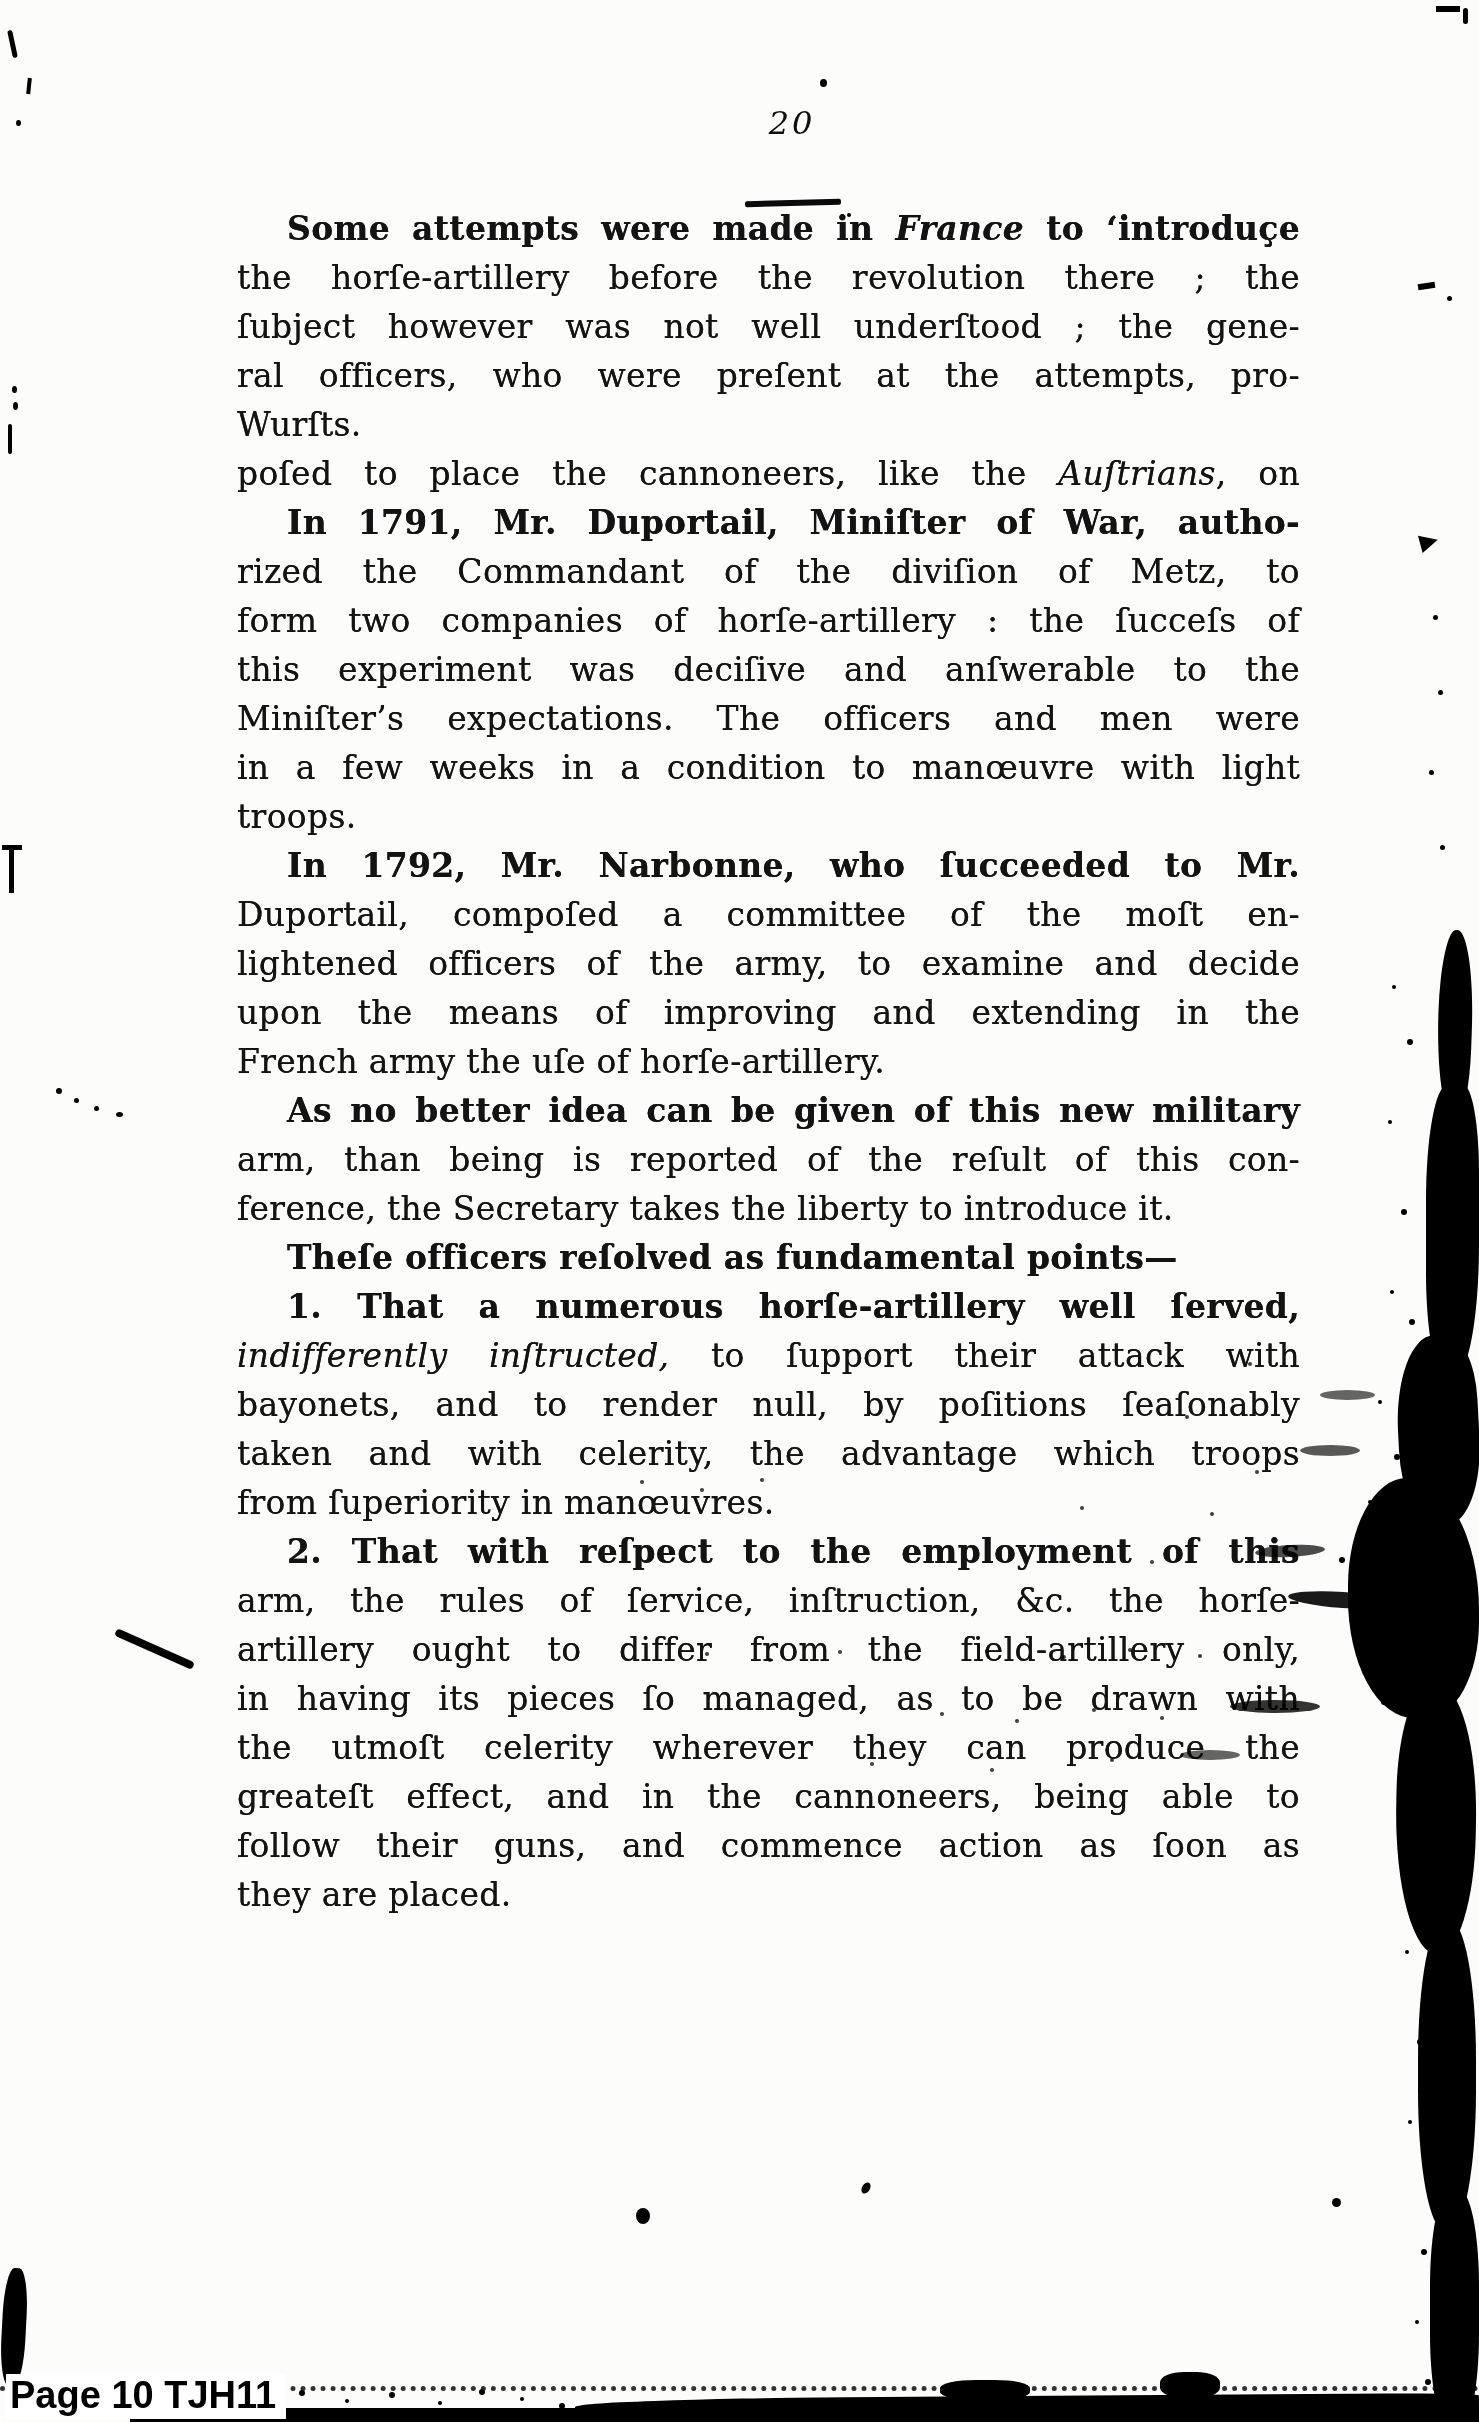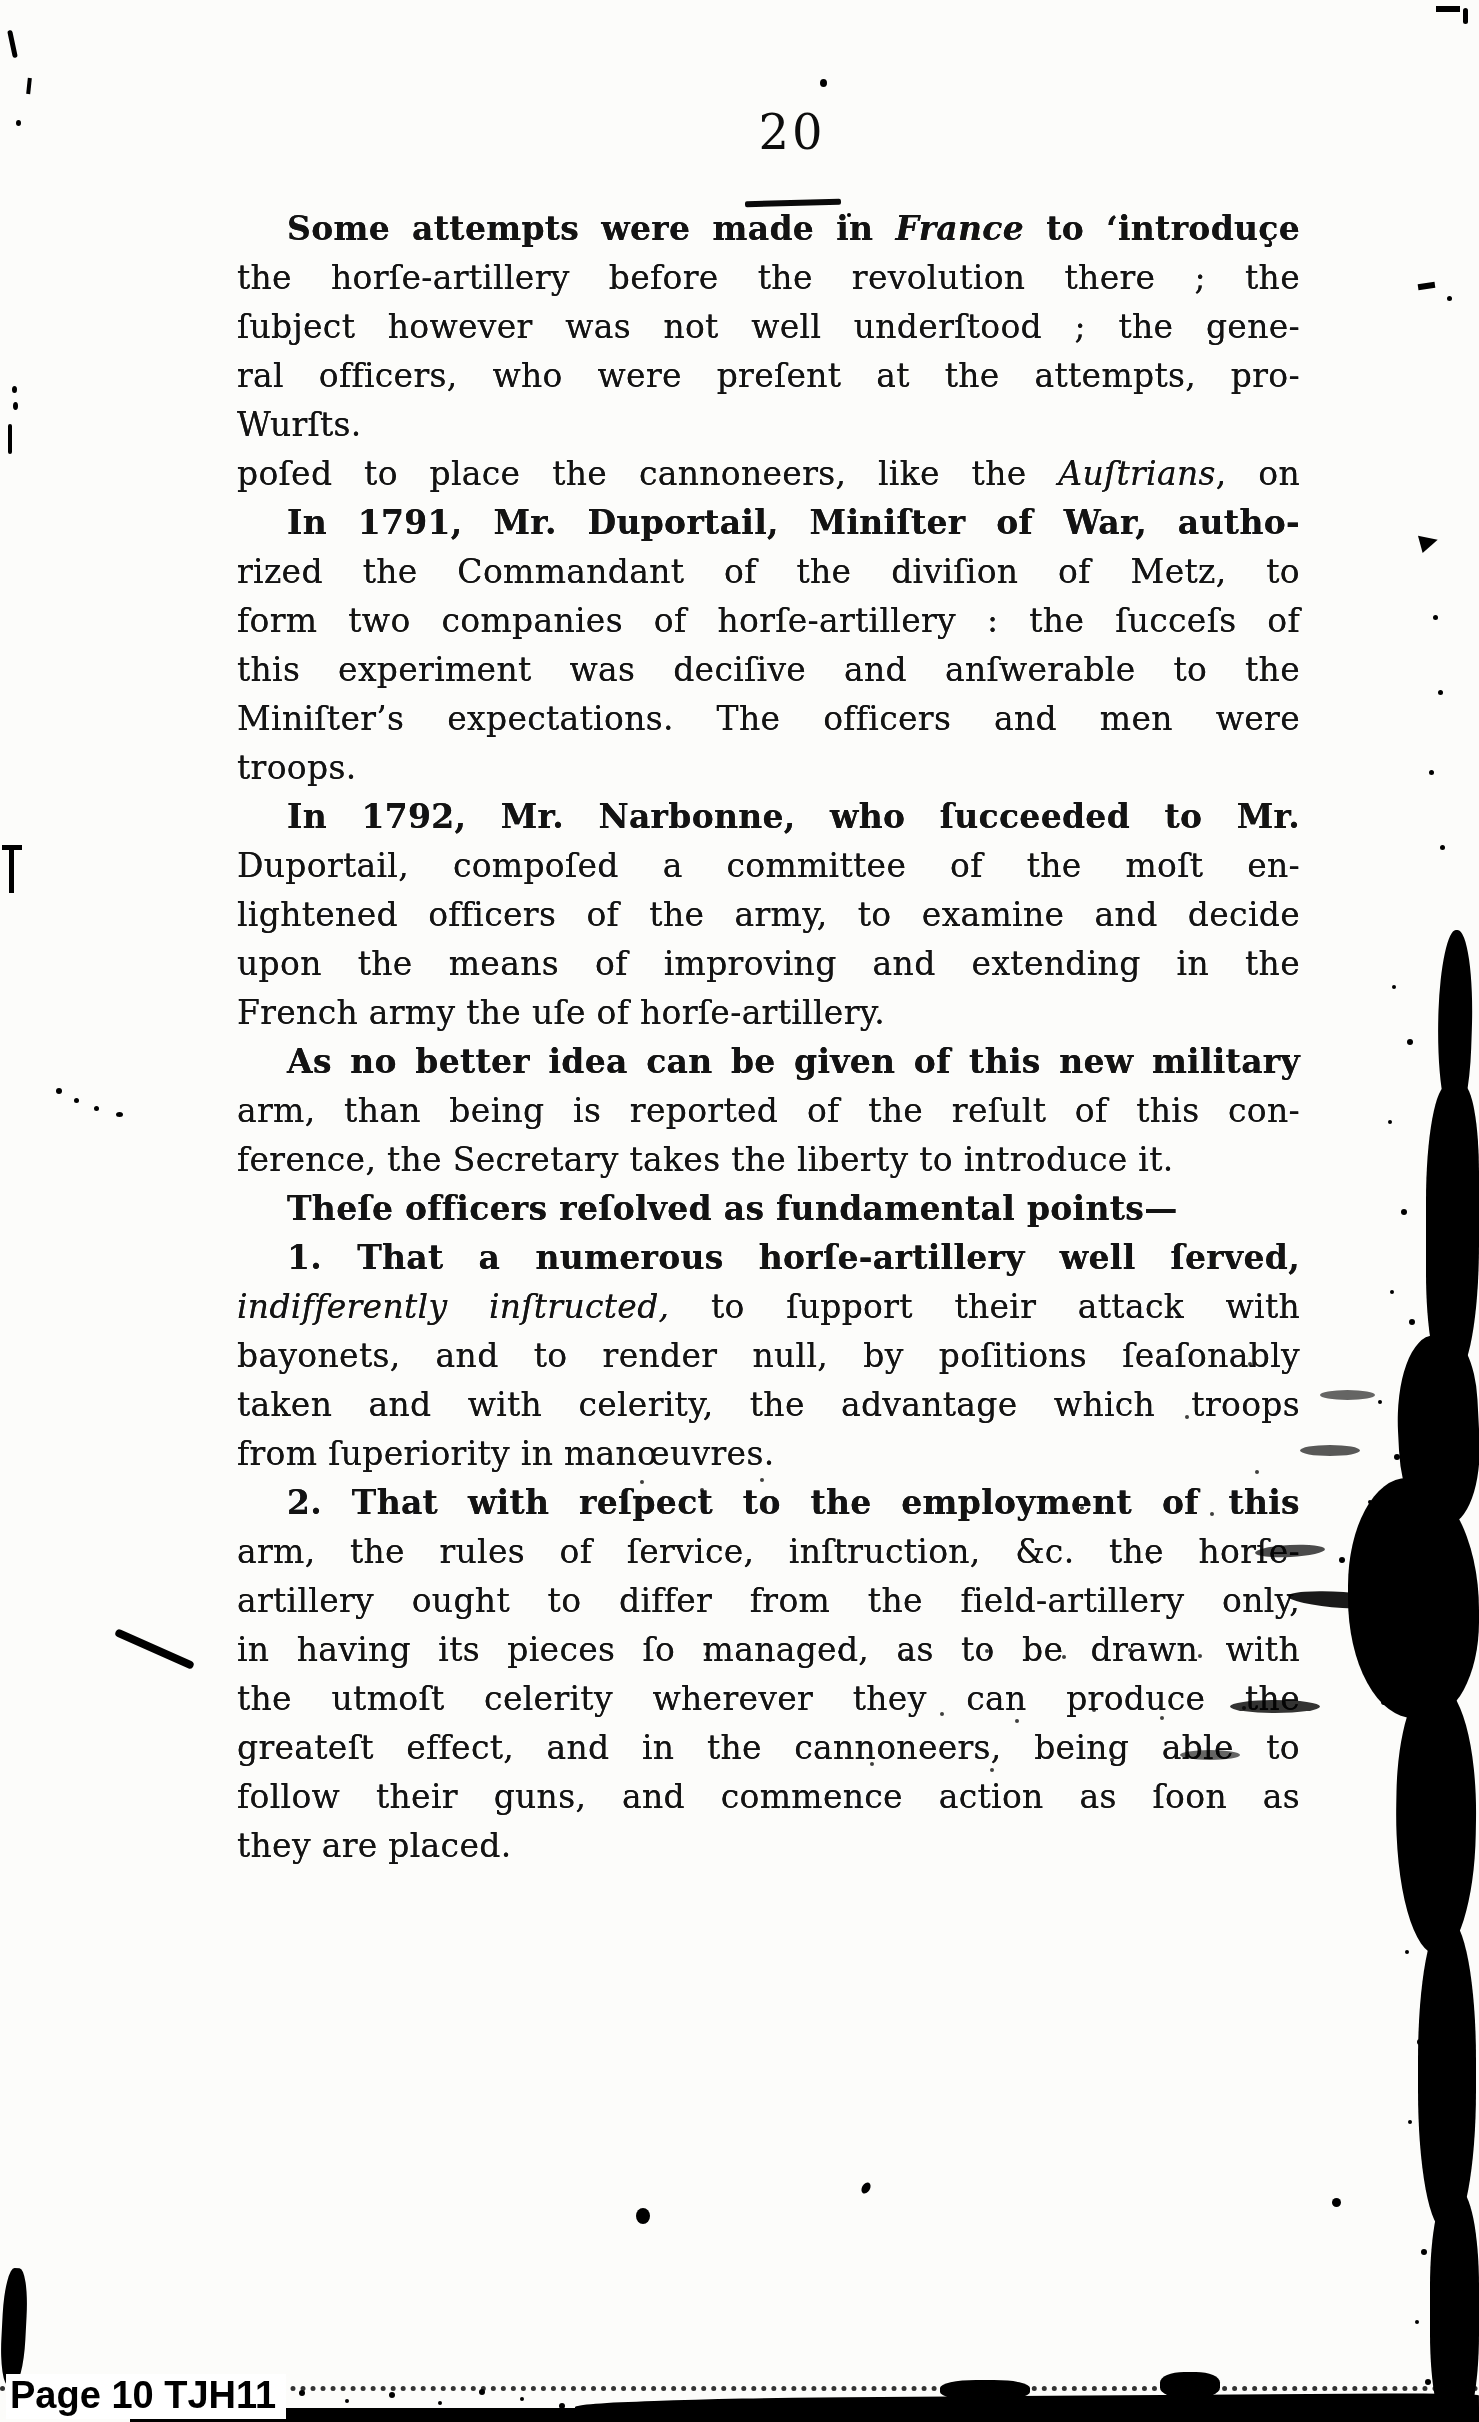--- a/index.html
+++ b/index.html
@@ -7,21 +7,21 @@
     position:relative;
     width:1479px;height:2422px;
     background:#fcfcfa;
     overflow:hidden;
     font-family:"DejaVu Serif", serif;
     color:#131313;
   }
   
   .pagenum{
     position:absolute;left:742px;top:104px;width:100px;
-    text-align:center;font-size:48px;letter-spacing:3px;color:#0d0d0d;
+    text-align:center;font-size:32px;letter-spacing:3px;color:#0d0d0d;font-style:italic;
   }
   .pagerule{
     position:absolute;left:745px;top:200px;width:96px;height:6px;
     background:#0a0a0a;transform:rotate(-1.5deg);border-radius:2px;
   }
   .pagerule-dot{position:absolute;left:847px;top:213px;width:4px;height:4px;background:#000;border-radius:50%;}
   .dot-above{position:absolute;left:820px;top:79px;width:7px;height:8px;background:#000;border-radius:50%;}
   
   .text-col{
     position:absolute;left:237px;top:204px;width:1063px;
@@ -70,20 +70,21 @@
       <div class="line"><span>the horſe-artillery before the revolution there ; the</span></div>
       <div class="line"><span>ſubject however was not well underſtood ; the gene-</span></div>
       <div class="line"><span>ral officers, who were preſent at the attempts, pro-</span></div>
       <div class="line last"><span>Wurſts.</span></div>
       <div class="line"><span>poſed to place the cannoneers, like the </span><span class="it">Auſtrians</span><span>, on</span></div>
       <div class="line indent"><span>In 1791, Mr. Duportail, Miniſter of War, autho-</span></div>
       <div class="line"><span>rized the Commandant of the diviſion of Metz, to</span></div>
       <div class="line"><span>form two companies of horſe-artillery : the ſucceſs of</span></div>
       <div class="line"><span>this experiment was deciſive and anſwerable to the</span></div>
       <div class="line"><span>Miniſter’s expectations.  The officers and men were</span></div>
+      <div class="line"><span>in a few weeks in a condition to manœuvre with light</span></div>
       <div class="line last"><span>troops.</span></div>
       <div class="line indent"><span>In 1792, Mr. Narbonne, who ſucceeded to Mr.</span></div>
       <div class="line"><span>Duportail, compoſed a committee of the moſt en-</span></div>
       <div class="line"><span>lightened officers of the army, to examine and decide</span></div>
       <div class="line"><span>upon the means of improving and extending in the</span></div>
       <div class="line last"><span>French army the uſe of horſe-artillery.</span></div>
       <div class="line indent"><span>As no better idea can be given of this new military</span></div>
       <div class="line"><span>arm, than being is reported of the reſult of this con-</span></div>
       <div class="line last"><span>ference, the Secretary takes the liberty to introduce it.</span></div>
       <div class="line indent last"><span>Theſe officers reſolved as fundamental points—</span></div>

